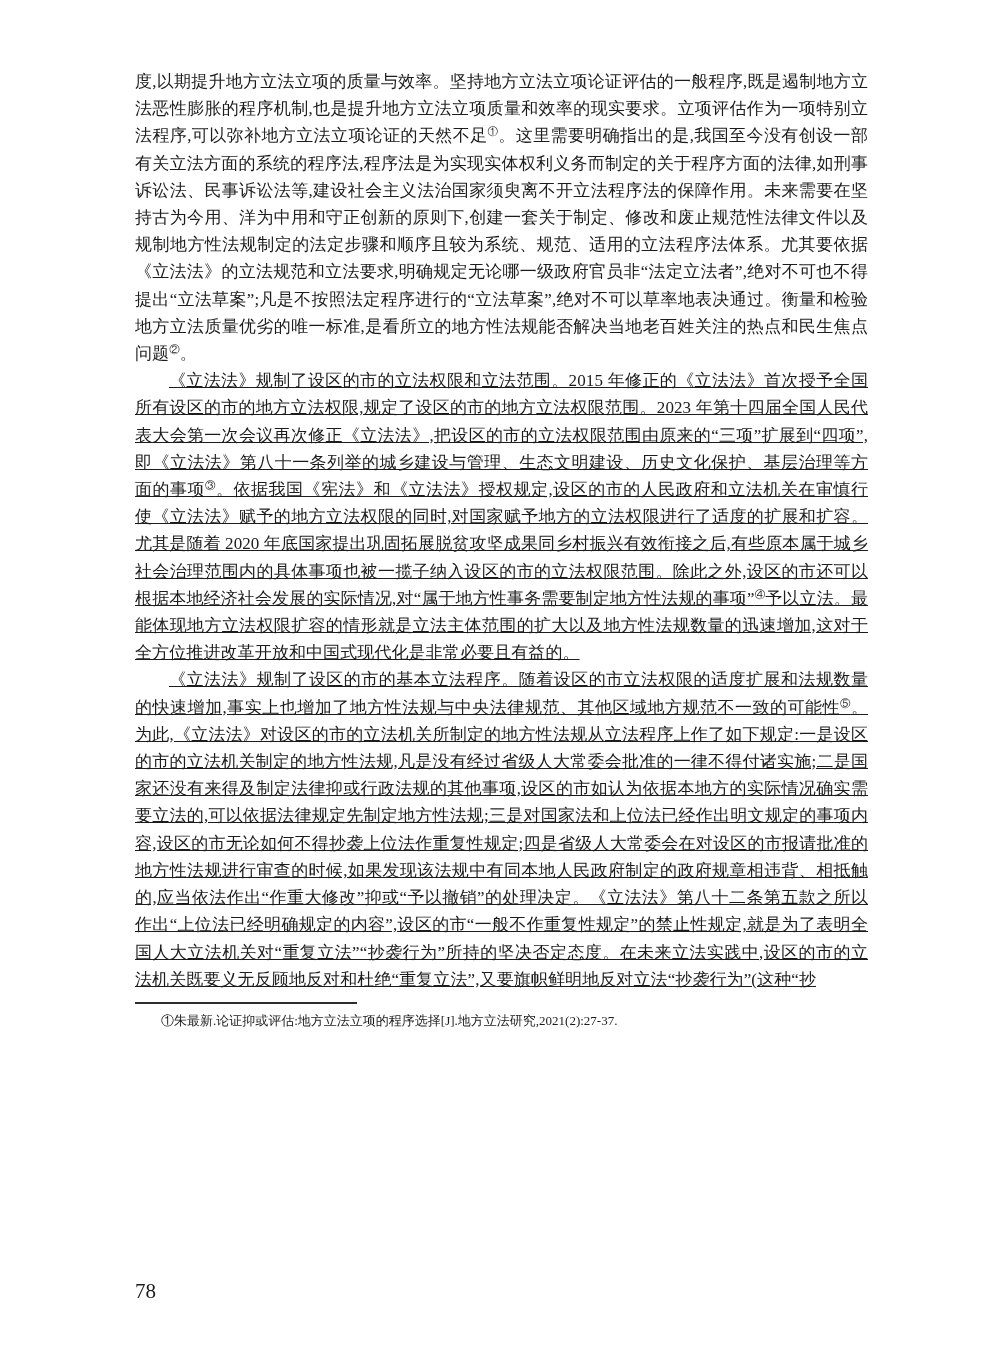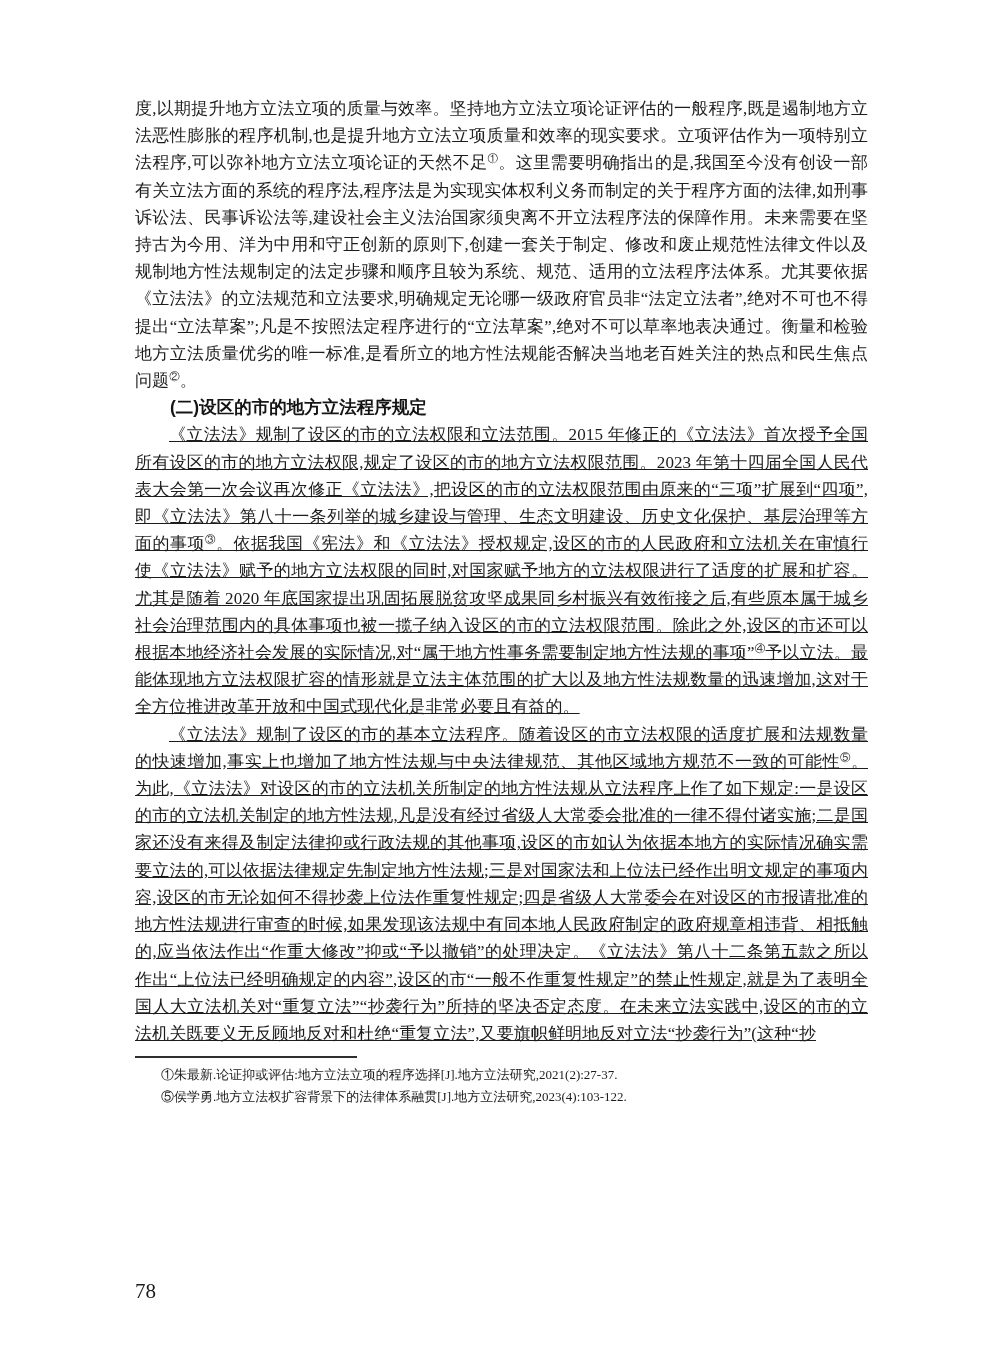--- a/index.html
+++ b/index.html
@@ -7,21 +7,21 @@
     padding: 0;
     background: #ffffff;
   }
   .page {
     position: relative;
     width: 1000px;
     height: 1347px;
     margin: 0 auto;
     background: #ffffff;
     box-sizing: border-box;
-    padding: 95px 132px 0 135px;
+    padding: 68px 132px 0 135px;
     color: #1c1c1c;
     font-family: "Liberation Serif", "DejaVu Serif", serif;
     overflow: hidden;
   }
   .article {
     width: 733px;
   }
   .para {
     margin: 0;
     font-size: 17px;
@@ -78,30 +78,28 @@
 </style>
 </head>
 <body>
 
 <div class="page">
 
   <div class="article">
 
     <p class="para"><span>度,以期提升地方立法立项的质量与效率。坚持地方立法立项论证评估的一般程序,既是遏制地方立法恶性膨胀的程序机制,也是提升地方立法立项质量和效率的现实要求。立项评估作为一项特别立法程序,可以弥补地方立法立项论证的天然不足</span><sup class="fnref">①</sup><span>。这里需要明确指出的是,我国至今没有创设一部有关立法方面的系统的程序法,程序法是为实现实体权利义务而制定的关于程序方面的法律,如刑事诉讼法、民事诉讼法等,建设社会主义法治国家须臾离不开立法程序法的保障作用。未来需要在坚持古为今用、洋为中用和守正创新的原则下,创建一套关于制定、修改和废止规范性法律文件以及规制地方性法规制定的法定步骤和顺序且较为系统、规范、适用的立法程序法体系。尤其要依据《立法法》的立法规范和立法要求,明确规定无论哪一级政府官员非“法定立法者”,绝对不可也不得提出“立法草案”;凡是不按照法定程序进行的“立法草案”,绝对不可以草率地表决通过。衡量和检验地方立法质量优劣的唯一标准,是看所立的地方性法规能否解决当地老百姓关注的热点和民生焦点问题</span><sup class="fnref">②</sup><span>。</span></p>
 
-    <h3 class="section-heading">(二)设区的市的地方立法程序规定</h3>
 
     <p class="para indent"><span>《立法法》规制了设区的市的立法权限和立法范围。2015 年修正的《立法法》首次授予全国所有设区的市的地方立法权限,规定了设区的市的地方立法权限范围。2023 年第十四届全国人民代表大会第一次会议再次修正《立法法》,把设区的市的立法权限范围由原来的“三项”扩展到“四项”,即《立法法》第八十一条列举的城乡建设与管理、生态文明建设、历史文化保护、基层治理等方面的事项</span><sup class="fnref">③</sup><span>。依据我国《宪法》和《立法法》授权规定,设区的市的人民政府和立法机关在审慎行使《立法法》赋予的地方立法权限的同时,对国家赋予地方的立法权限进行了适度的扩展和扩容。尤其是随着 2020 年底国家提出巩固拓展脱贫攻坚成果同乡村振兴有效衔接之后,有些原本属于城乡社会治理范围内的具体事项也被一揽子纳入设区的市的立法权限范围。除此之外,设区的市还可以根据本地经济社会发展的实际情况,对“属于地方性事务需要制定地方性法规的事项”</span><sup class="fnref">④</sup><span>予以立法。最能体现地方立法权限扩容的情形就是立法主体范围的扩大以及地方性法规数量的迅速增加,这对于全方位推进改革开放和中国式现代化是非常必要且有益的。</span></p>
 
     <p class="para indent"><span>《立法法》规制了设区的市的基本立法程序。随着设区的市立法权限的适度扩展和法规数量的快速增加,事实上也增加了地方性法规与中央法律规范、其他区域地方规范不一致的可能性</span><sup class="fnref">⑤</sup><span>。为此,《立法法》对设区的市的立法机关所制定的地方性法规从立法程序上作了如下规定:一是设区的市的立法机关制定的地方性法规,凡是没有经过省级人大常委会批准的一律不得付诸实施;二是国家还没有来得及制定法律抑或行政法规的其他事项,设区的市如认为依据本地方的实际情况确实需要立法的,可以依据法律规定先制定地方性法规;三是对国家法和上位法已经作出明文规定的事项内容,设区的市无论如何不得抄袭上位法作重复性规定;四是省级人大常委会在对设区的市报请批准的地方性法规进行审查的时候,如果发现该法规中有同本地人民政府制定的政府规章相违背、相抵触的,应当依法作出“作重大修改”抑或“予以撤销”的处理决定。《立法法》第八十二条第五款之所以作出“上位法已经明确规定的内容”,设区的市“一般不作重复性规定”的禁止性规定,就是为了表明全国人大立法机关对“重复立法”“抄袭行为”所持的坚决否定态度。在未来立法实践中,设区的市的立法机关既要义无反顾地反对和杜绝“重复立法”,又要旗帜鲜明地反对立法“抄袭行为”(这种“抄</span></p>
 
   </div>
 
   <div class="footnote-sep"></div>
 
   <div class="footnotes">
     <p class="footnote"><span>①</span><span>朱最新.论证抑或评估:地方立法立项的程序选择[J].地方立法研究,2021(2):27-37.</span></p>
-    <p class="footnote"><span>⑤</span><span>侯学勇.地方立法权扩容背景下的法律体系融贯[J].地方立法研究,2023(4):103-122.</span></p>
   </div>
 
   <div class="page-number">78</div>
 
 </div>
 
 </body></html>

